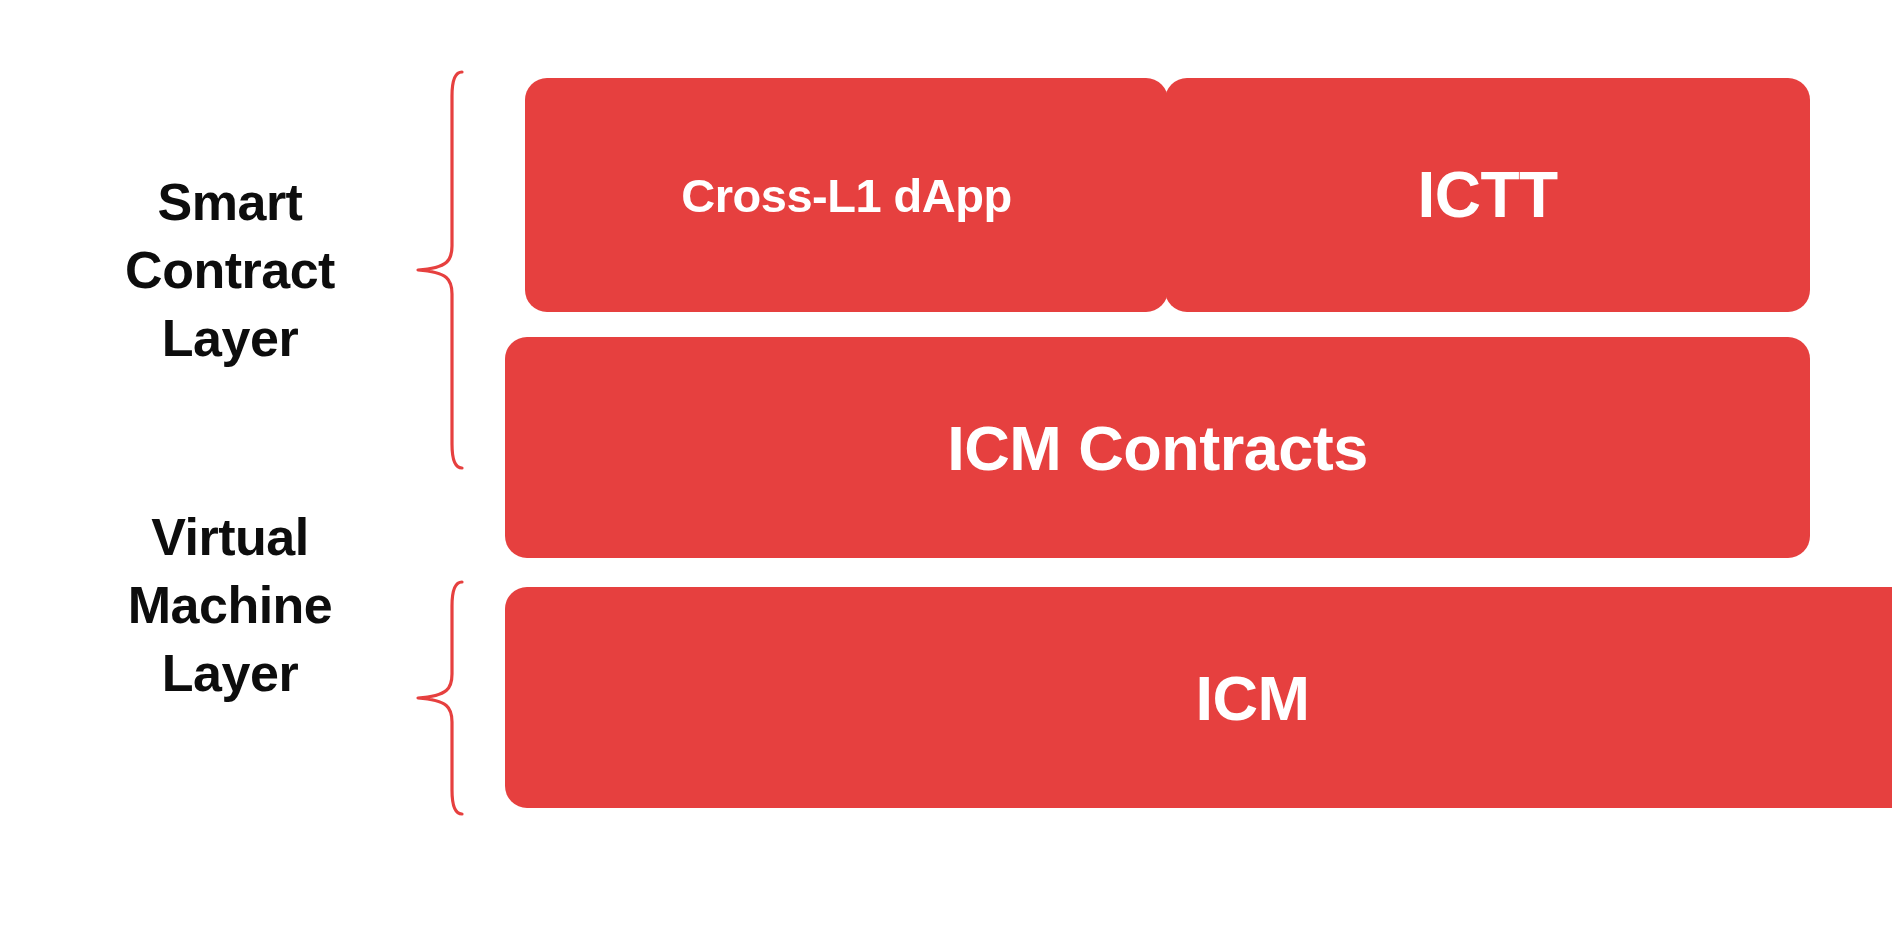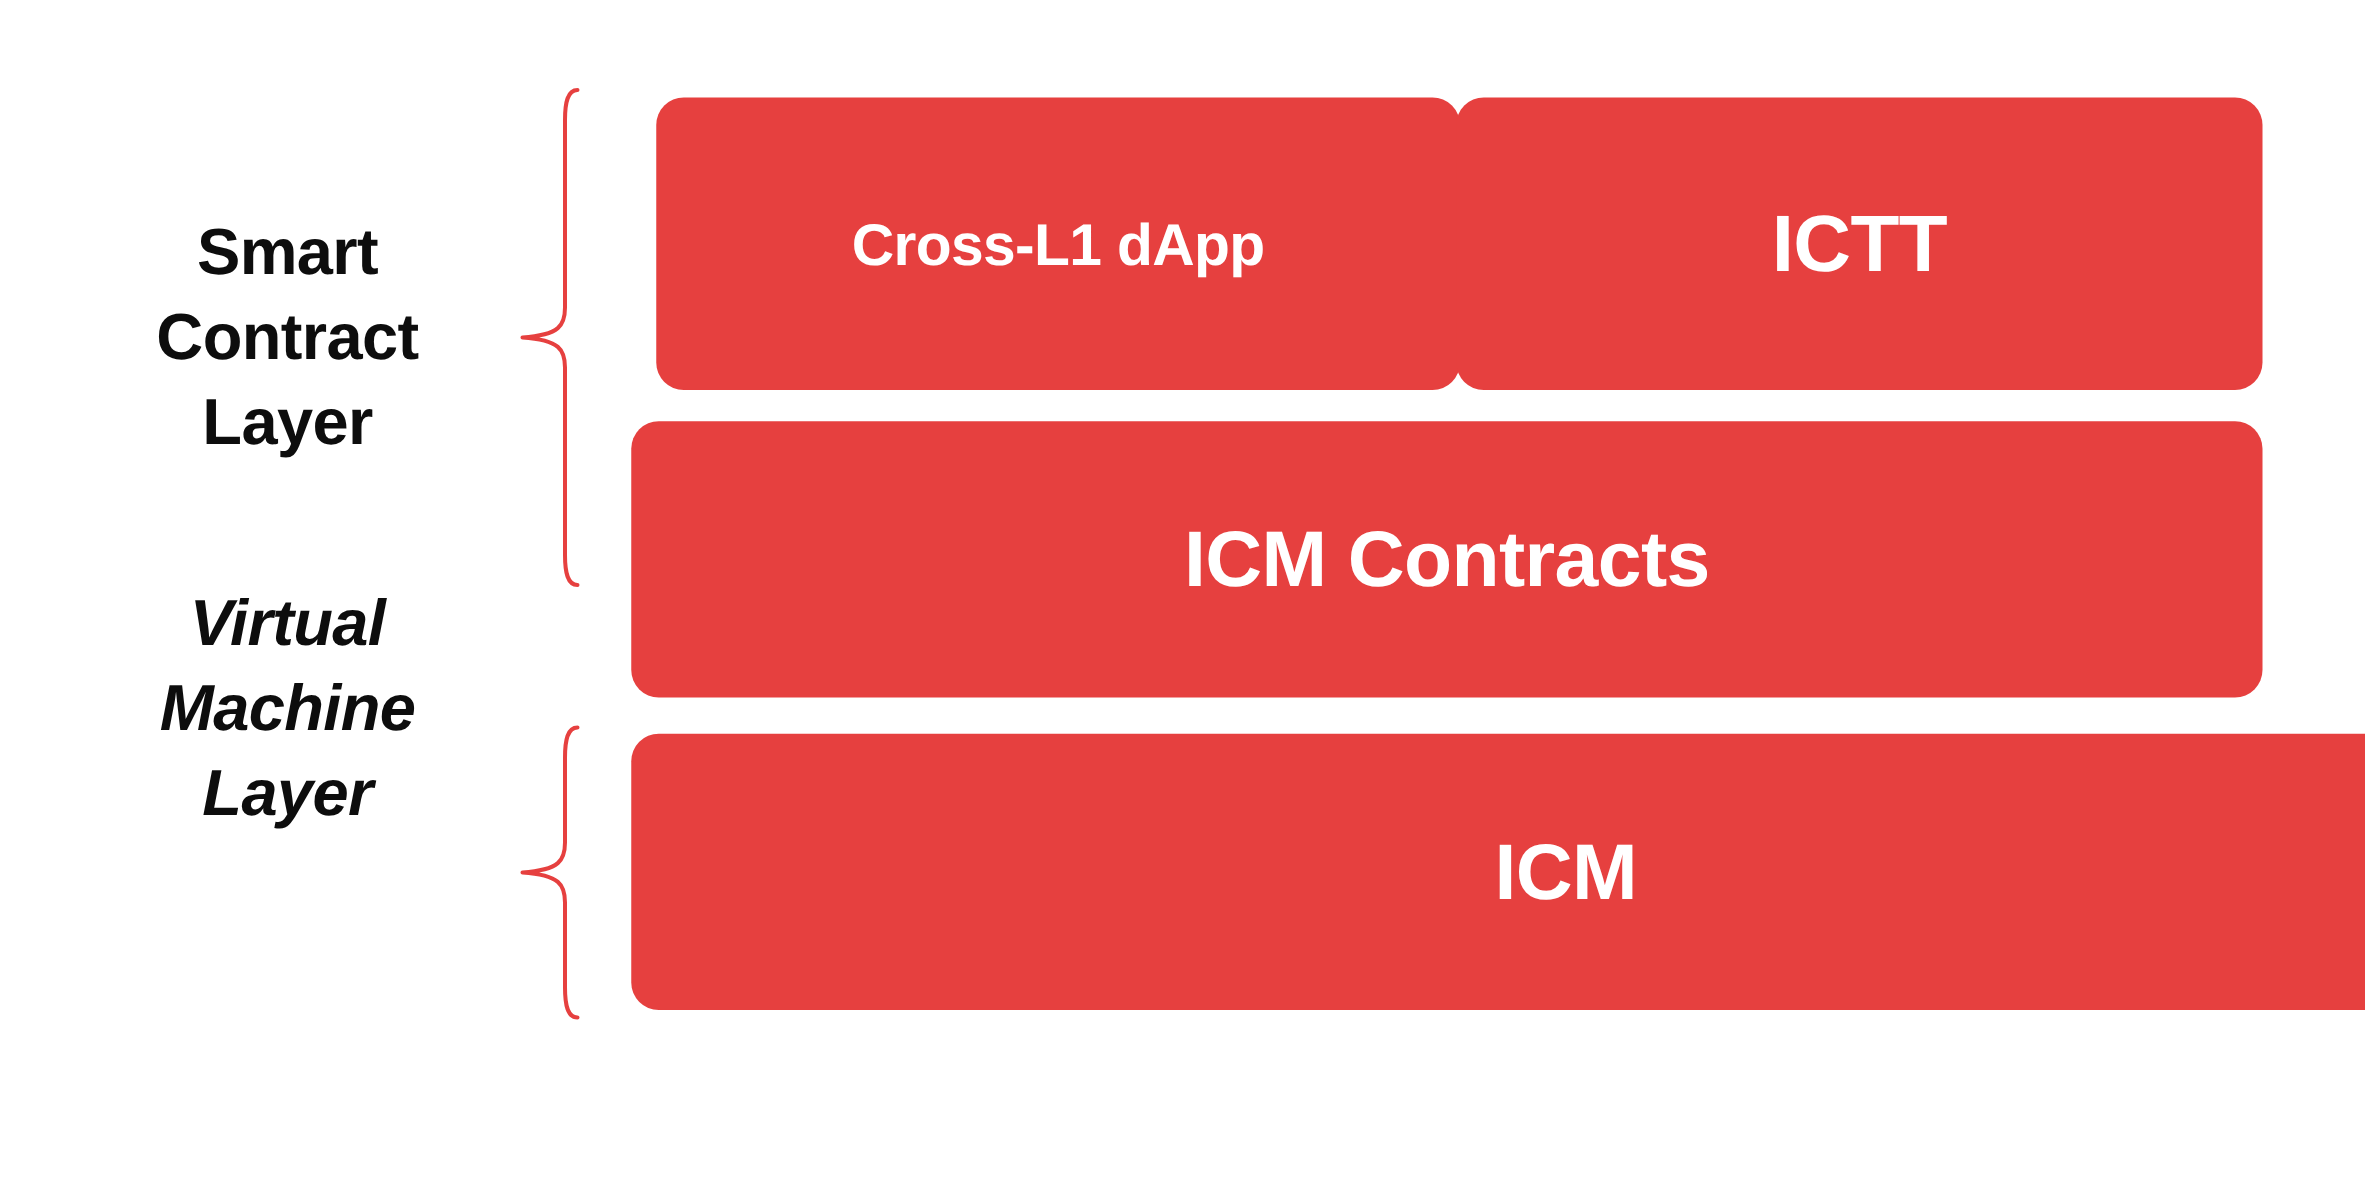--- a/index.html
+++ b/index.html
@@ -30,22 +30,21 @@
     color: #0d0d0d;
     font-size: 52px;
     line-height: 68px;
     letter-spacing: -0.5px;
     white-space: pre-line;
   }
   #label-smart-contract {
     top: 168px;
   }
   #label-virtual-machine {
-    top: 465px;
-    font-style: italic;
+    top: 503px;
   }
 
   
   .brace-svg {
     position: absolute;
     left: 408px;
     overflow: visible;
   }
   #brace-smart-contract {
     top: 70px;

